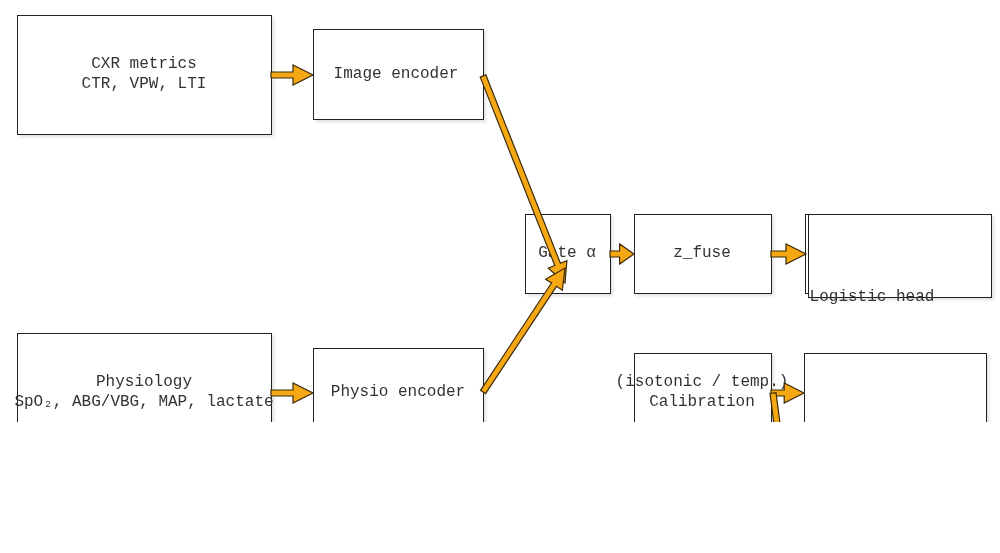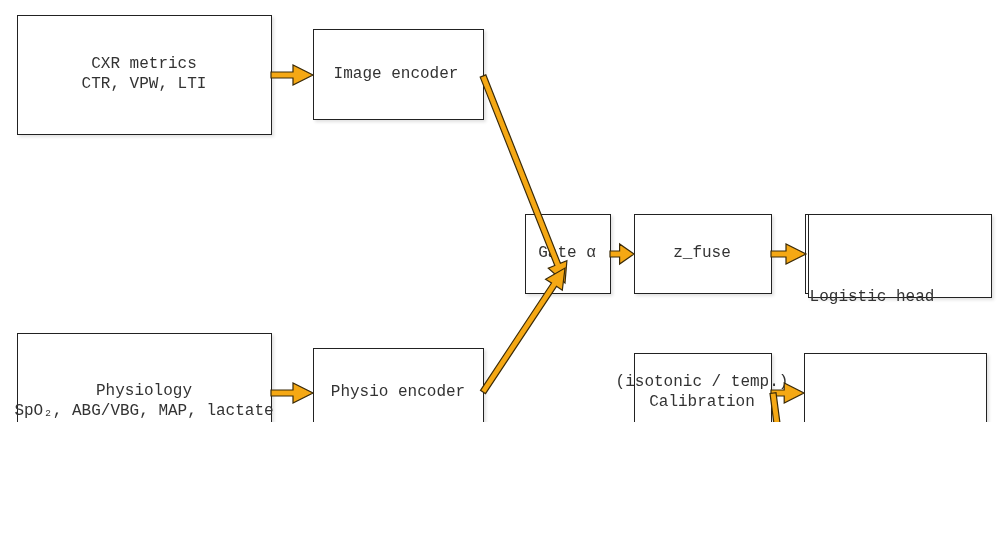--- a/index.html
+++ b/index.html
@@ -25,21 +25,21 @@
   <div class="box" style="left:804px;top:353px;width:183px;height:81px;"></div>
   <div class="box" style="left:635px;top:463px;width:335px;height:82px;"></div>
   <div class="box" style="left:638px;top:463px;width:184px;height:84px;border-right:none;border-top:none;box-shadow:none;background:transparent;"></div>
 
   <div class="lbl" style="left:144px;top:74px;">
     <div>CXR metrics</div>
     <div>CTR, VPW, LTI</div>
   </div>
   <div class="lbl" style="left:396px;top:74px;">Image encoder</div>
 
-  <div class="lbl" style="left:144px;top:392px;margin-top:9px;">
+  <div class="lbl" style="left:144px;top:392px;">
     <div>Physiology</div>
     <div>SpO₂, ABG/VBG, MAP, lactate</div>
   </div>
   <div class="lbl" style="left:398px;top:392px;">Physio encoder</div>
 
   <div class="lbl" style="left:567px;top:253px;">Gate α</div>
   <div class="lbl" style="left:702px;top:253px;">z_fuse</div>
   <div class="lbl" style="left:872px;top:253px;margin-top:44px;">Logistic head</div>
 
   <div class="lbl" style="left:702px;top:392px;">

